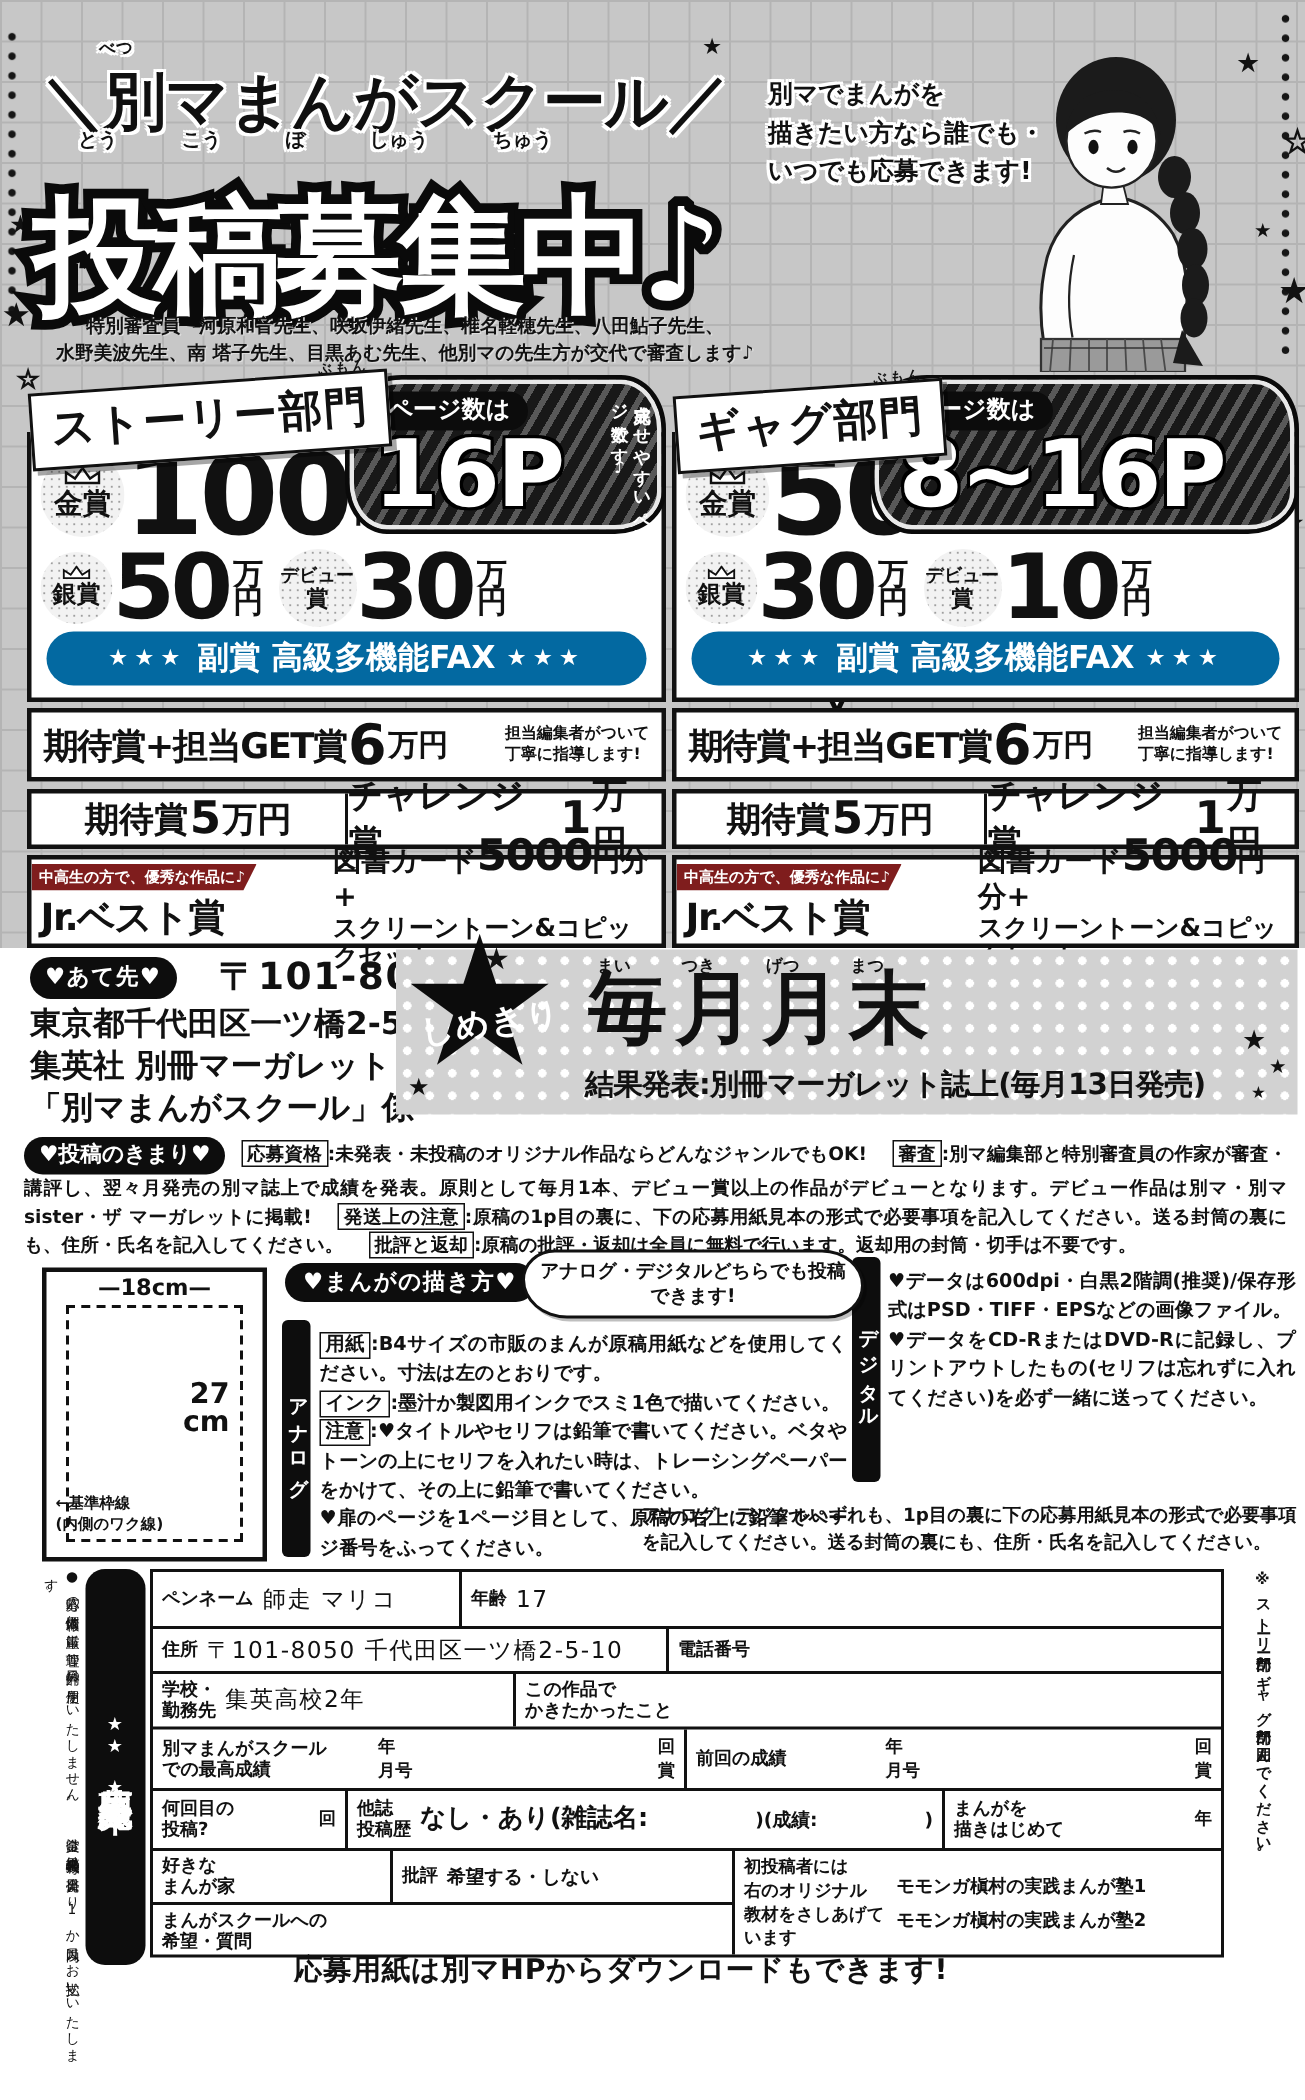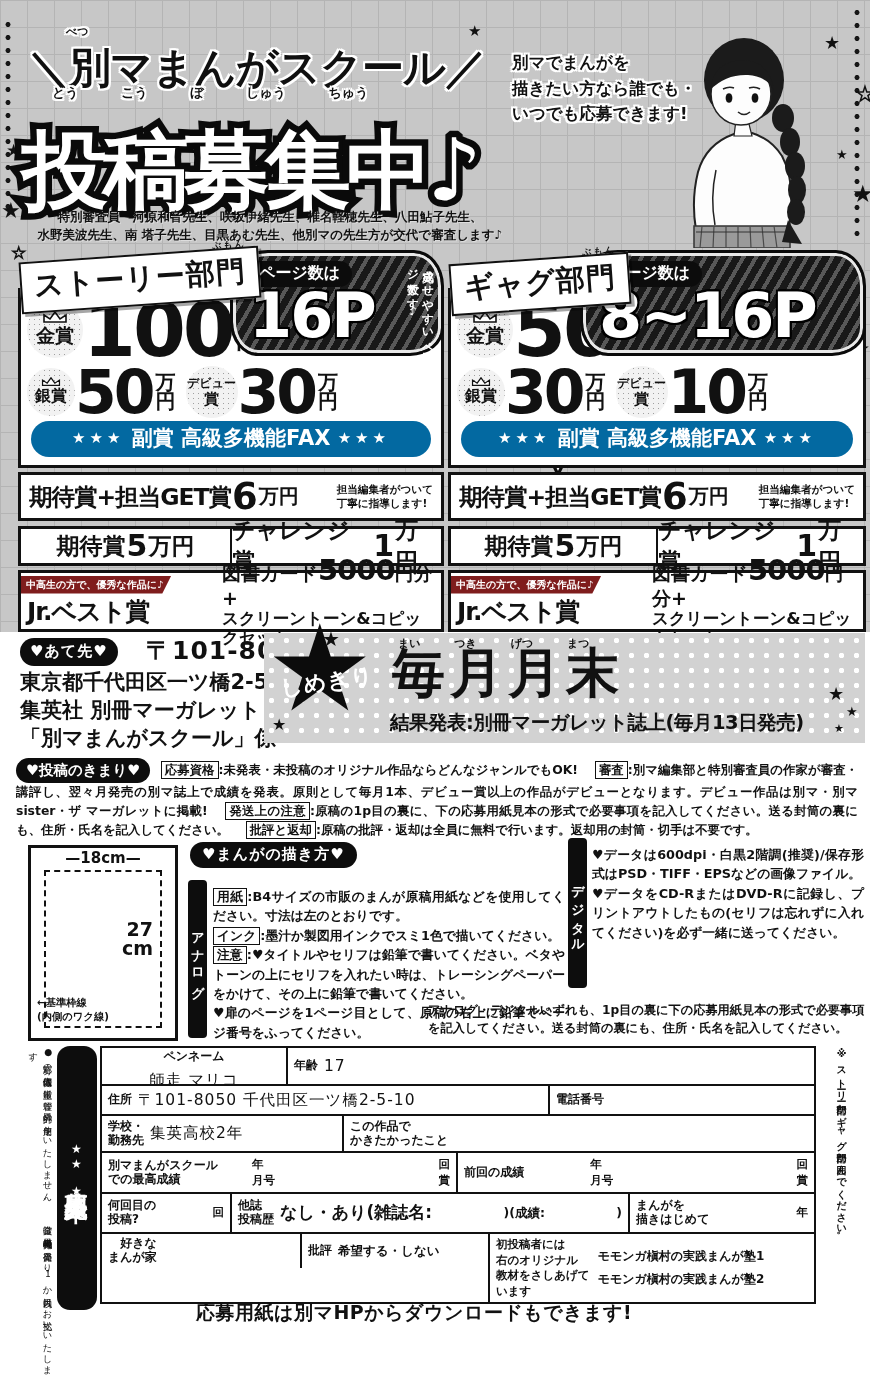--- a/index.html
+++ b/index.html
@@ -401,20 +401,21 @@
     <div class="d-w">—<span>18cm</span>—</div>
     <div class="d-dash"></div>
     <div class="d-h">
       <span>27</span><br><span>cm</span>
     </div>
     <div class="d-note">
       <span>←基準枠線</span><br><span>(内側のワク線)</span>
     </div>
   </div>
   <span class="abs pill howto-pill">♥まんがの描き方♥</span>
+  <div class="abs cloud">アナログ・デジタルどちらでも投稿できます!</div>
 
   <div class="abs vbar" style="left:188px;top:880px;height:158px;">
     <span>アナログ</span>
   </div>
   <p class="abs howto-text" style="left:213px;top:874px;width:352px;">
     <span class="boxed">用紙</span><span>:B4サイズの市販のまんが原稿用紙などを使用してください。寸法は左のとおりです。</span><br>
     <span class="boxed">インク</span><span>:墨汁か製図用インクでスミ1色で描いてください。</span><br>
     <span class="boxed">注意</span><span>:♥タイトルやセリフは鉛筆で書いてください。ベタやトーンの上にセリフを入れたい時は、トレーシングペーパーをかけて、その上に鉛筆で書いてください。</span><br>
     <span>♥扉のページを1ページ目として、原稿の右上に鉛筆でページ番号をふってください。</span>
   </p>
@@ -434,32 +435,32 @@
   </div>
   <div class="abs form-label">
     <span class="in">
       <span class="sm">★★</span><span>応募用紙見本</span><span class="sm">★★</span>
     </span>
   </div>
 
   <div class="abs ftable">
 
     <div class="frow" style="height:36px;">
-      <div class="fcell" style="width:186px;flex-direction:column;">
+      <div class="fcell" style="width:206px;">
         <span class="flab">ペンネーム</span>
         <span class="fval">師走 マリコ</span>
       </div>
       <div class="fcell" style="flex:1;">
         <span class="flab">年齢</span>
         <span class="fval">17</span>
       </div>
     </div>
 
     <div class="frow" style="height:30px;">
-      <div class="fcell" style="width:448px;text-align:center;">
+      <div class="fcell" style="width:344px;text-align:center;">
         <span class="flab">住所</span>
         <span class="fval">〒101-8050 千代田区一ツ橋2-5-10</span>
       </div>
       <div class="fcell" style="flex:1;">
         <span class="flab">電話番号</span>
       </div>
     </div>
 
     <div class="frow" style="height:37px;">
       <div class="fcell" style="width:242px;">
@@ -497,28 +498,33 @@
       </div>
       <div class="fcell" style="flex:1;">
         <span class="flab"><span>まんがを</span><br><span>描きはじめて</span></span>
         <span class="ks">年</span>
       </div>
     </div>
 
     <div class="r67">
       <div class="r67-left">
         <div class="sub" style="height:34px;">
-          <div class="fcell" style="width:200px;height:34px;text-align:right;">
+          <div class="fcell" style="width:160px;height:34px;">
             <span class="flab"><span>好きな</span><br><span>まんが家</span></span>
           </div>
           <div class="fcell" style="flex:1;height:34px;border-right:none;">
             <span class="flab">批評</span>
             <span class="flab" style="font-size:12.5px;">希望する・しない</span>
           </div>
         </div>
+        <div class="sub" style="height:35px;">
+          <div class="fcell" style="flex:1;height:35px;border-right:none;">
+            <span class="flab"><span>まんがスクールへの</span><br><span>希望・質問</span></span>
+          </div>
+        </div>
       </div>
       <div class="r67-right">
         <span class="flab" style="font-size:11.5px;line-height:1.35;">
           <span>初投稿者には</span><br>
           <span>右のオリジナル</span><br>
           <span>教材をさしあげて</span><br>
           <span>います</span>
         </span>
         <span class="flab" style="font-size:12px;line-height:1.9;">
           <span>モモンガ槇村の実践まんが塾1</span><br>

